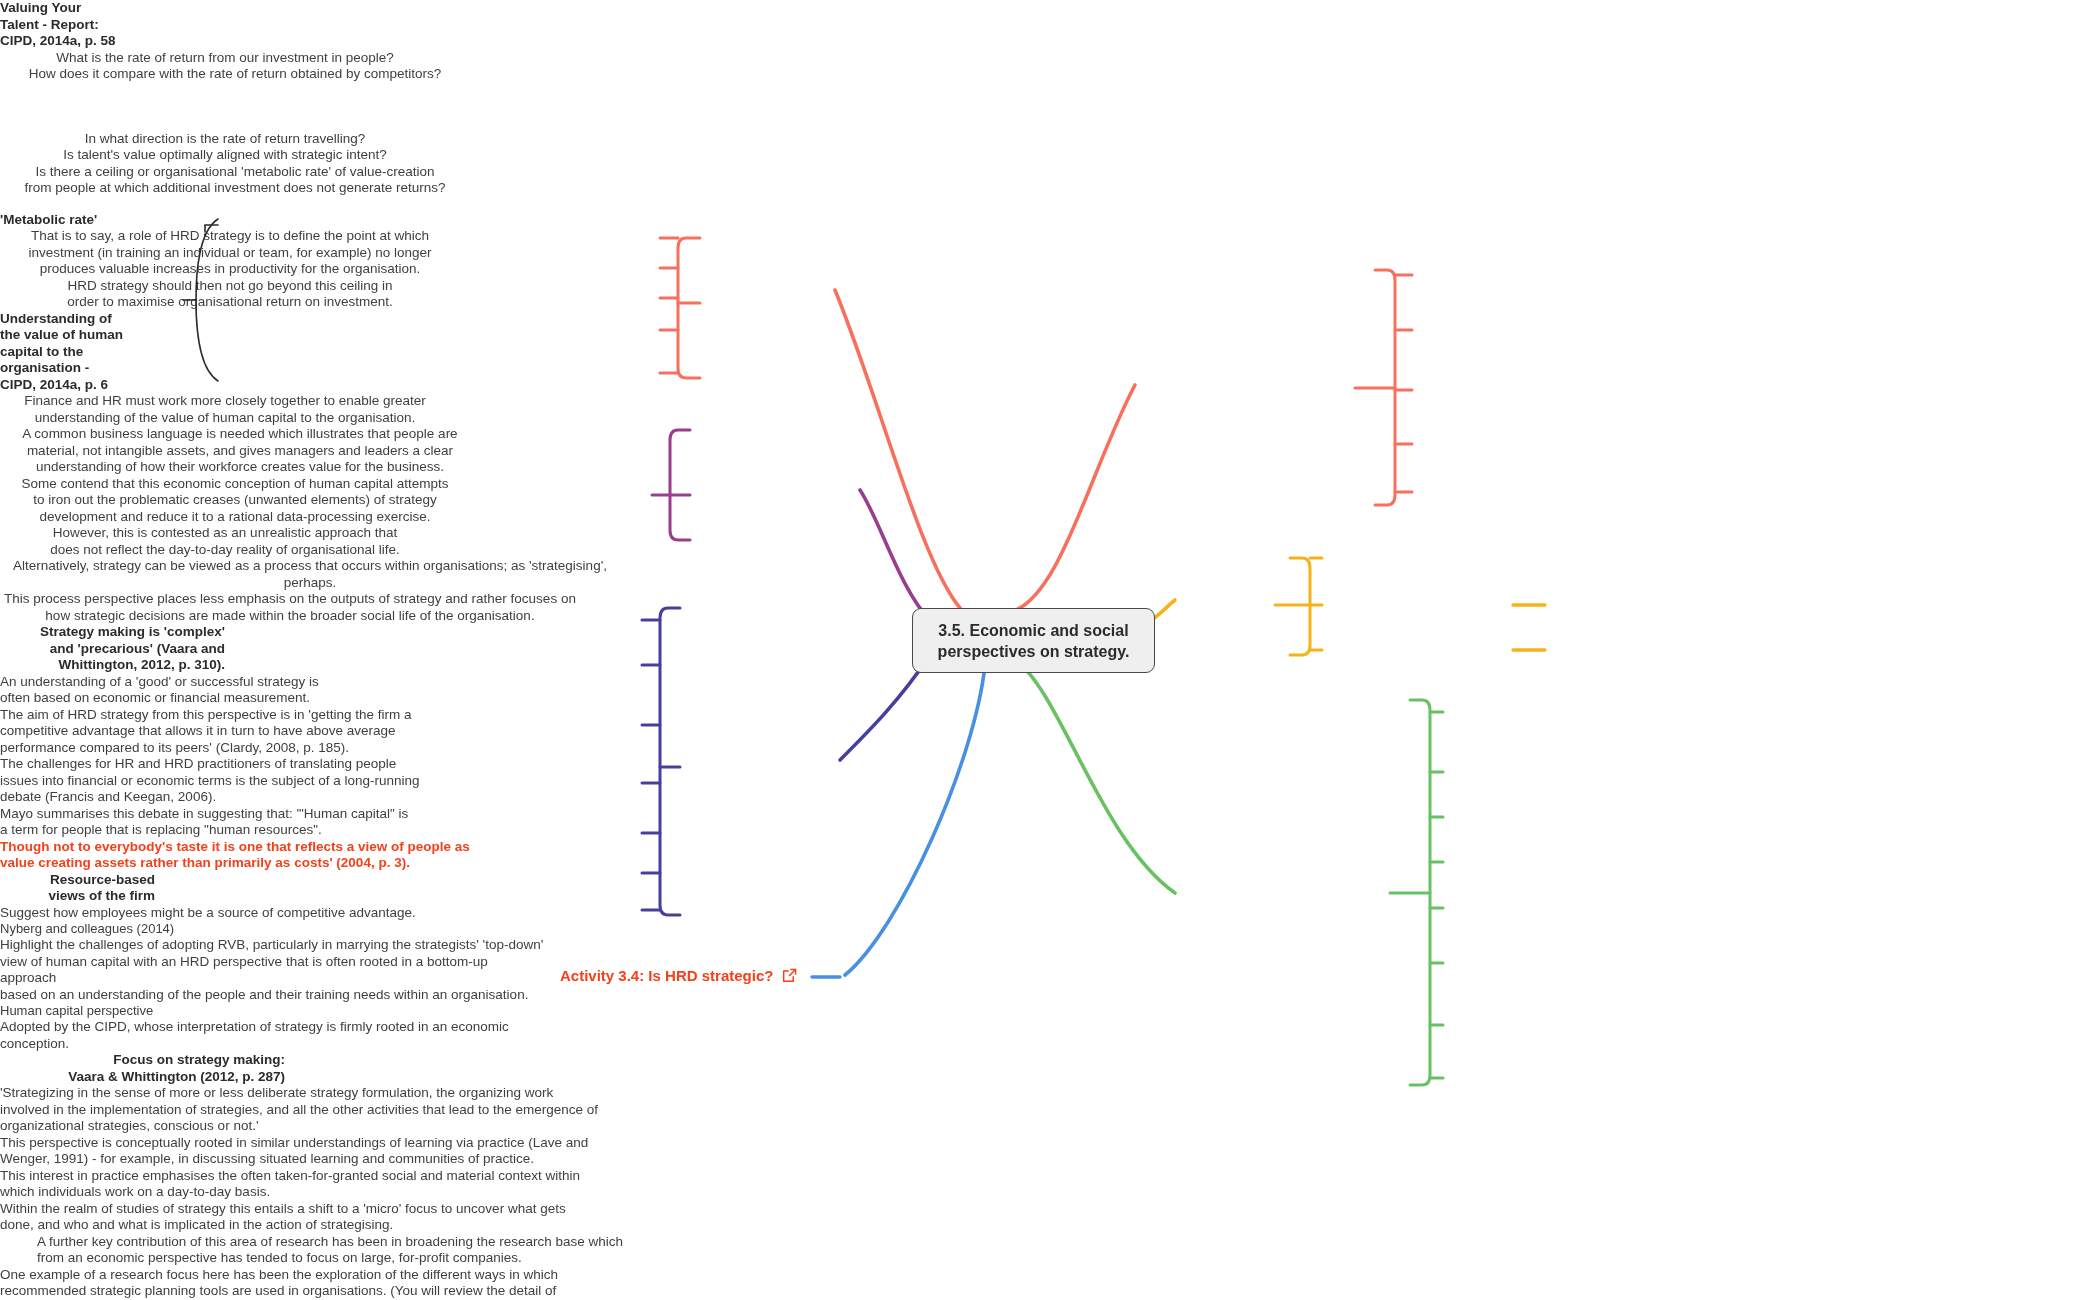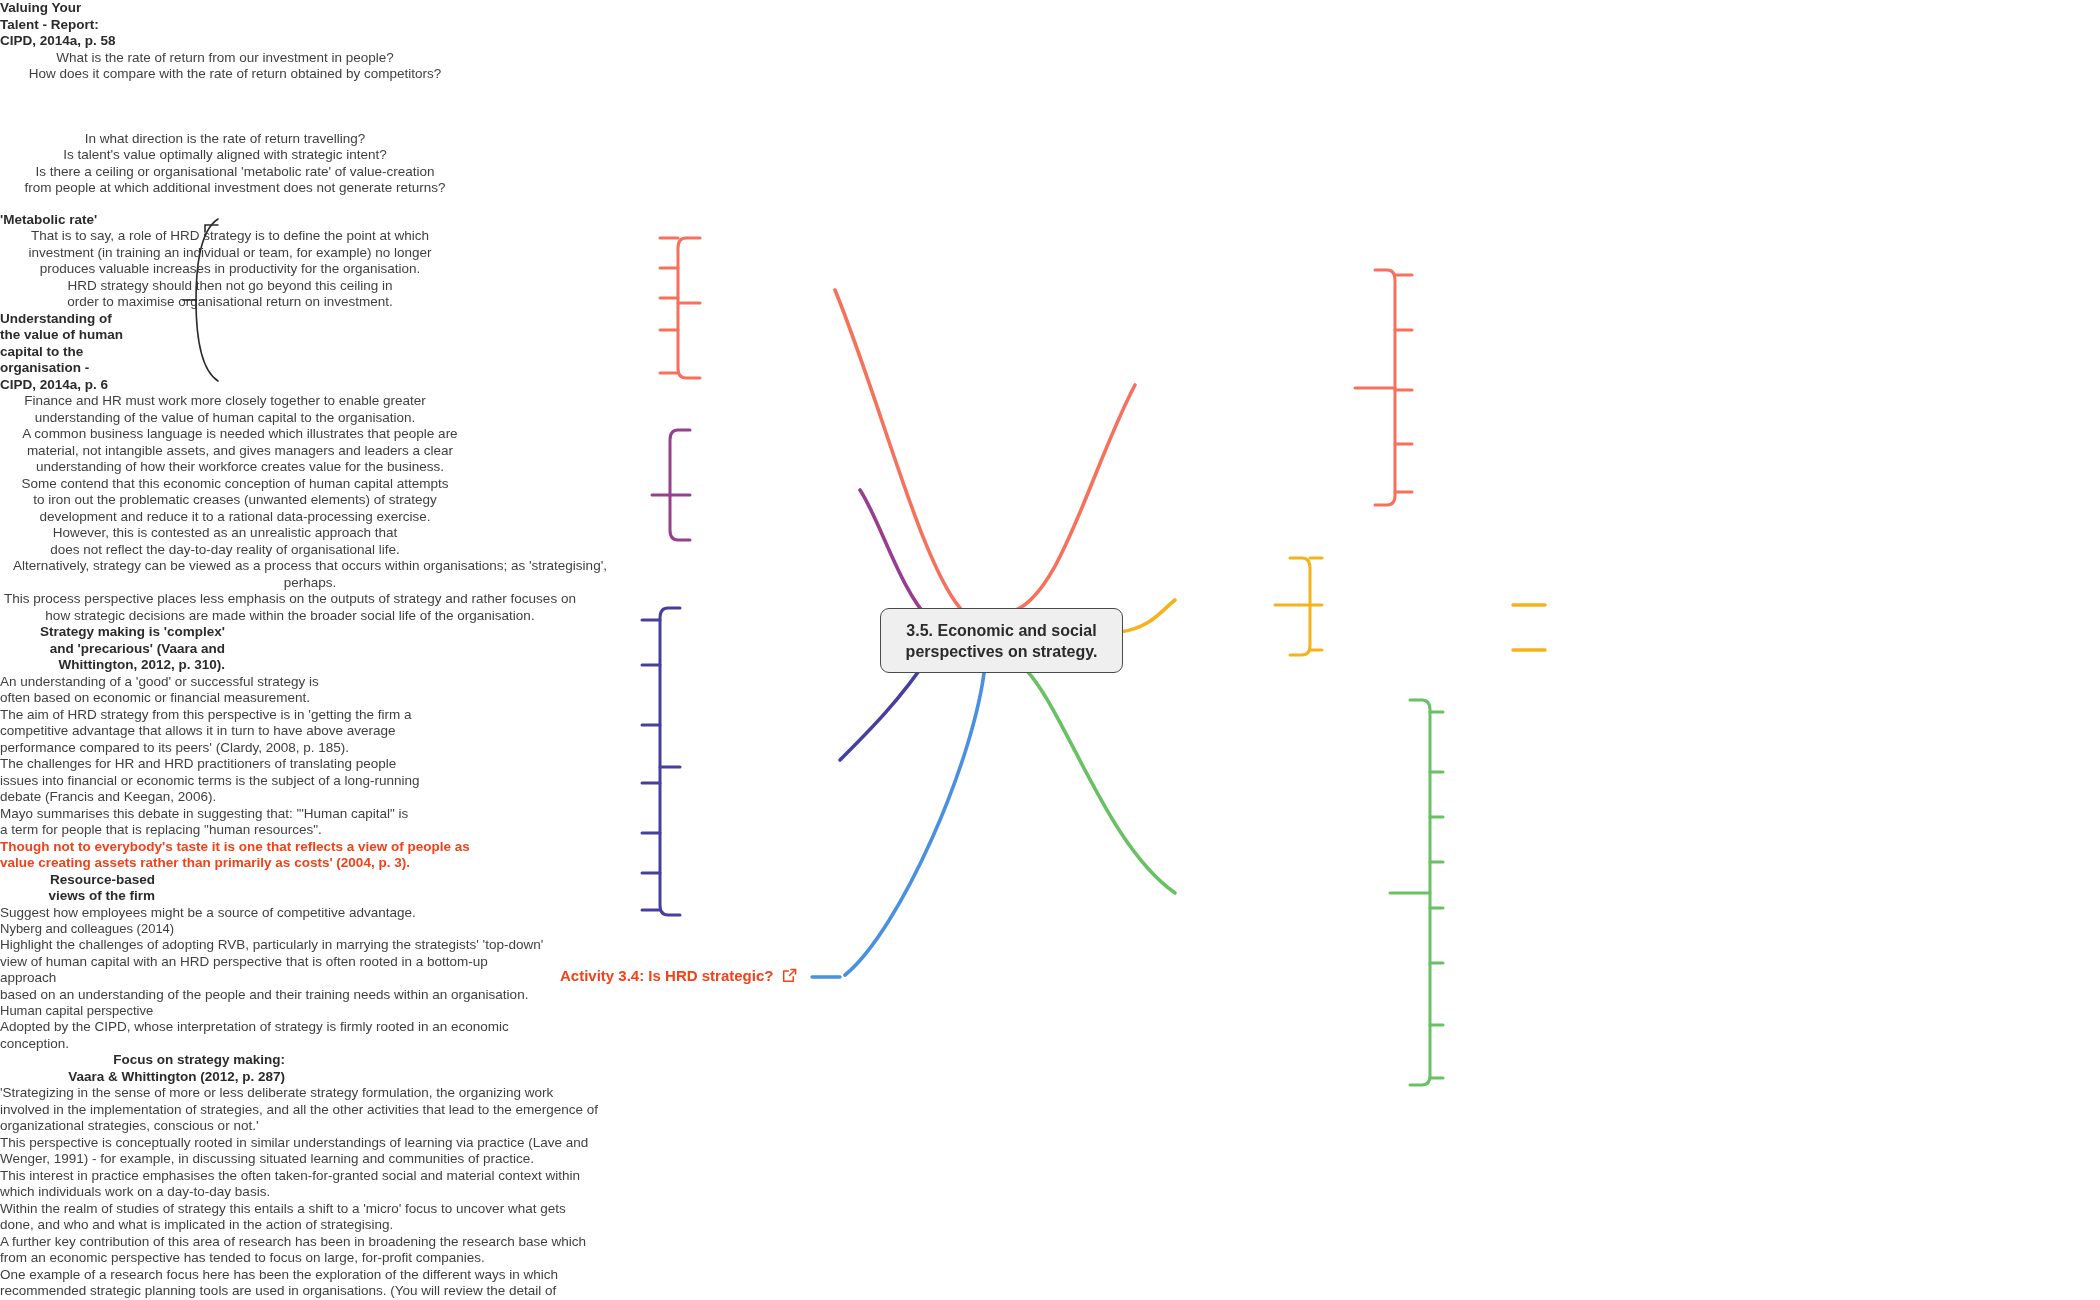--- a/index.html
+++ b/index.html
@@ -26,20 +26,21 @@
     background:#efefef;
     font-weight:bold;
     font-size:16px;
     line-height:21px;
     color:#2b2b2b;
     display:flex;align-items:center;justify-content:center;
     text-align:center;
     padding:10px 16px;
     box-sizing:border-box;
     white-space:pre-line;
+    margin-left:32px;
   }
   .pill{
     position:absolute;
     background:#efefef;
     border-radius:9px;
     font-size:13.5px;
     line-height:17px;
     color:#2b2b2b;
     text-align:center;
     padding:11px 14px;
@@ -226,19 +227,19 @@
 
   <div class="leaf right" style="left:1445px;top:695px;width:630px;">'Strategizing in the sense of more or less deliberate strategy formulation, the organizing work
 involved in the implementation of strategies, and all the other activities that lead to the emergence of
 organizational strategies, conscious or not.'</div>
   <div class="leaf right" style="left:1445px;top:763px;width:630px;">This perspective is conceptually rooted in similar understandings of learning via practice (Lave and
 Wenger, 1991) - for example, in discussing situated learning and communities of practice.</div>
   <div class="leaf right" style="left:1445px;top:809px;width:630px;">This interest in practice emphasises the often taken-for-granted social and material context within
 which individuals work on a day-to-day basis.</div>
   <div class="leaf right" style="left:1445px;top:854px;width:630px;">Within the realm of studies of strategy this entails a shift to a 'micro' focus to uncover what gets
 done, and who and what is implicated in the action of strategising.</div>
-  <div class="leaf right" style="left:1445px;top:900px;width:630px;">A further key contribution of this area of research has been in broadening the research base which
+  <div class="leaf right" style="left:1445px;top:900px;width:630px;padding-left:37px;">A further key contribution of this area of research has been in broadening the research base which
 from an economic perspective has tended to focus on large, for-profit companies.</div>
   <div class="leaf right" style="left:1445px;top:946px;width:630px;">One example of a research focus here has been the exploration of the different ways in which
 recommended strategic planning tools are used in organisations. (You will review the detail of
 some of these tools later in the unit.)</div>
 
 </div>
 
 </body></html>

